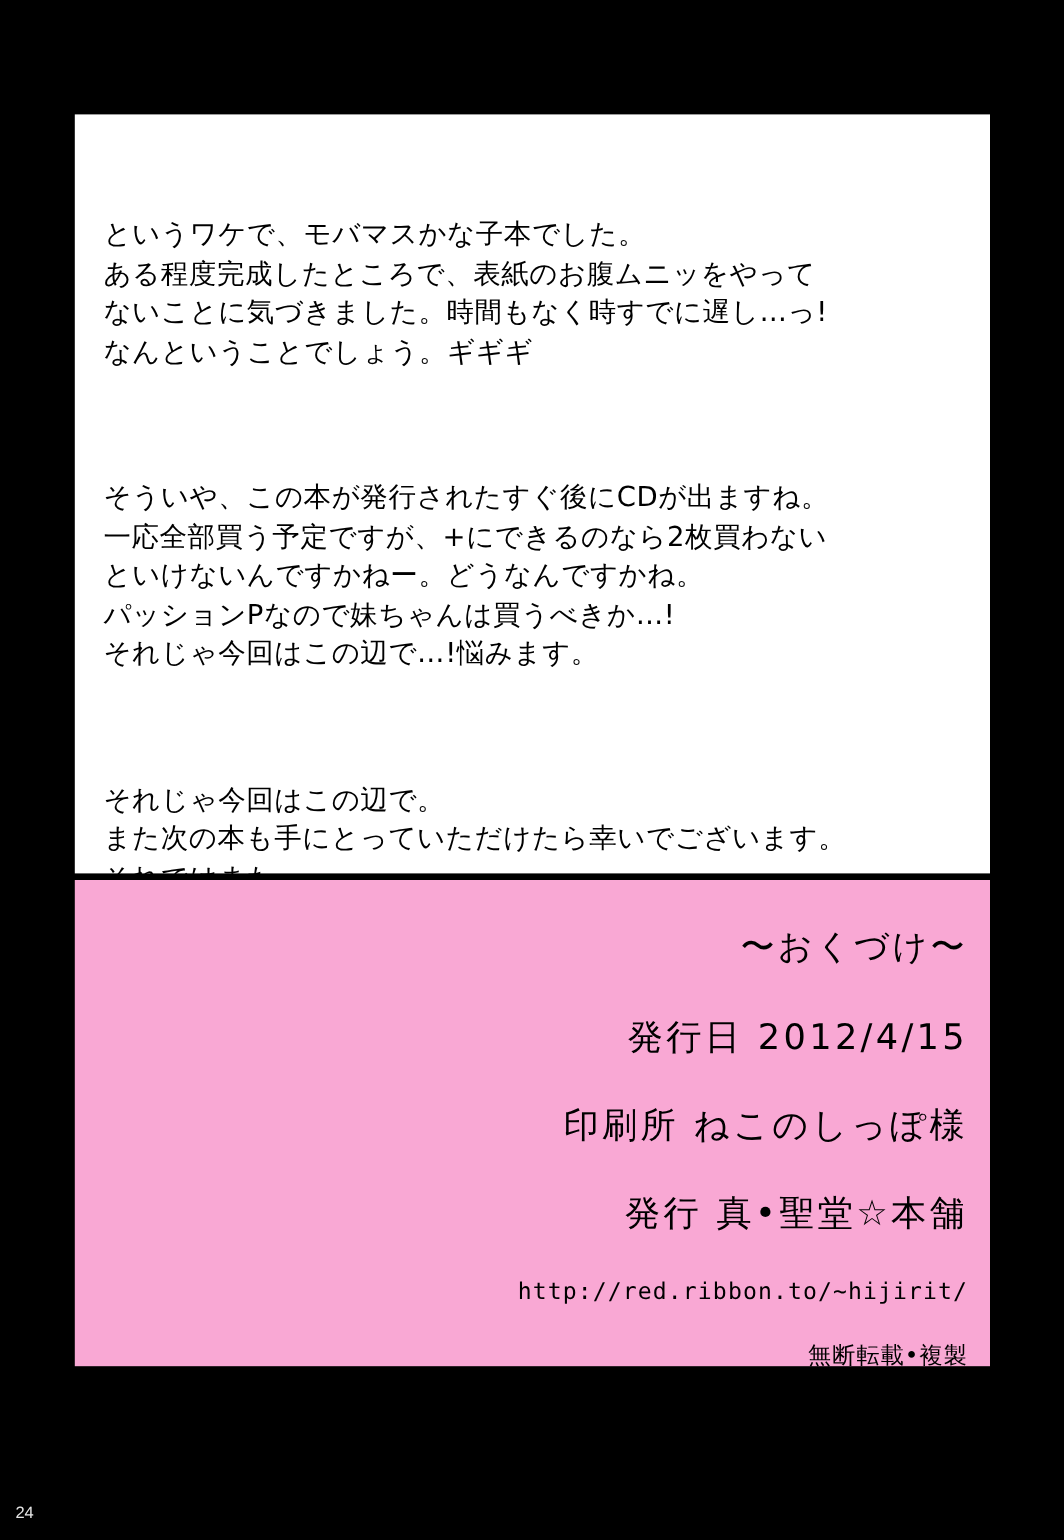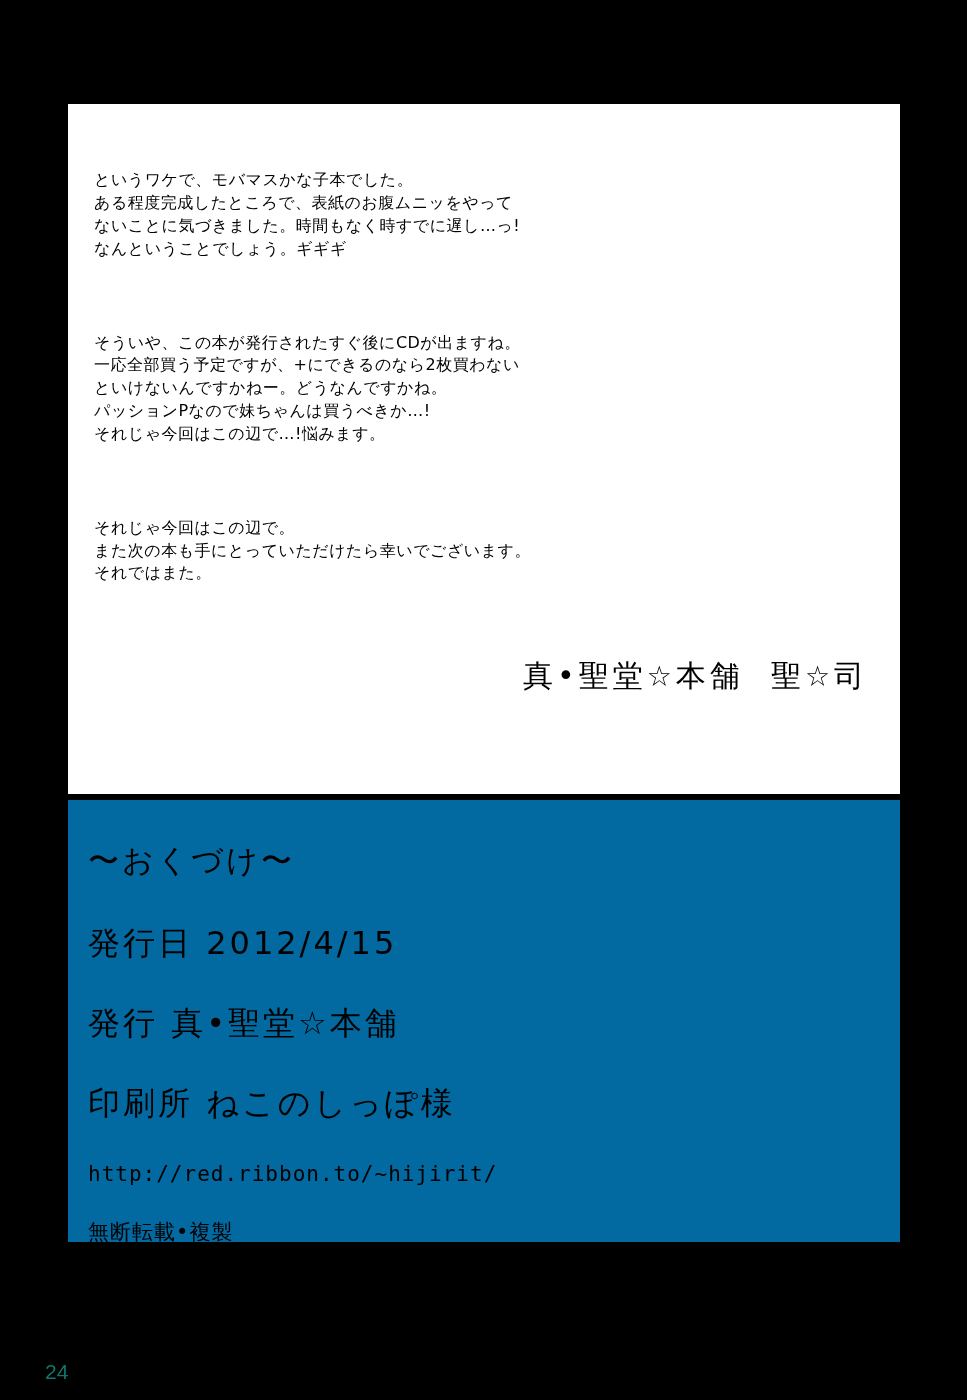--- a/index.html
+++ b/index.html
@@ -27,21 +27,21 @@
     left: 68px;
     top: 104px;
     width: 832px;
     height: 690px;
     background: #ffffff;
     box-sizing: border-box;
     padding: 20px 26px 10px 26px;
   }
 
   .afterword-body {
-    font-size: 16px;
+    font-size: 25px;
     line-height: 1.42;
     color: #000000;
     letter-spacing: 0.5px;
     white-space: pre-wrap;
     font-family: "DejaVu Sans", sans-serif;
   }
 
   .para {
     margin: 0 0 26px 0;
     white-space: pre-wrap;
@@ -62,24 +62,24 @@
     vertical-align: baseline;
   }
 
   
   .colophon-panel {
     position: absolute;
     left: 68px;
     top: 800px;
     width: 832px;
     height: 442px;
-    background: #0369a1;
+    background: #f9a8d4;
     box-sizing: border-box;
     padding: 34px 20px 20px 20px;
-    text-align: left;
+    text-align: right;
     color: #000000;
   }
 
   .colophon-title {
     font-size: 31px;
     letter-spacing: 3px;
     margin: 6px 0 40px 0;
   }
   .colophon-line {
     font-size: 32px;
@@ -98,24 +98,23 @@
     letter-spacing: 1px;
     white-space: pre-wrap;
     margin: 0;
   }
 
   
   .page-number {
     position: absolute;
     left: 14px;
     bottom: 16px;
-    color: #0f766e;
-    font-size: 21px;
+    color: #e5e5e5;
+    font-size: 15px;
     font-family: "Liberation Sans", sans-serif;
-    margin-left: 31px;
   }
 </style>
 </head>
 <body>
 
 <div class="page">
 
   <div class="afterword-panel">
     <div class="afterword-body">
       <p class="para">というワケで、モバマスかな子本でした。
@@ -130,22 +129,22 @@
       <p class="para">それじゃ今回はこの辺で。
 また次の本も手にとっていただけたら幸いでございます。
 それではまた。</p>
     </div>
     <div class="signature"><span>真•聖堂</span><span class="star">☆</span><span>本舗</span>&nbsp;&nbsp;<span>聖</span><span class="star">☆</span><span>司</span></div>
   </div>
 
   <div class="colophon-panel">
     <div class="colophon-title">〜おくづけ〜</div>
     <div class="colophon-line">発行日  2012/4/15</div>
+    <div class="colophon-line">印刷所  ねこのしっぽ様</div>
     <div class="colophon-line">発行  真•聖堂☆本舗</div>
-    <div class="colophon-line">印刷所  ねこのしっぽ様</div>
     <div class="colophon-url">http://red.ribbon.to/~hijirit/</div>
     <div class="notice">無断転載•複製
 web上へのアップロード等は
 しないでください。</div>
   </div>
 
   <div class="page-number">24</div>
 
 </div>
 

